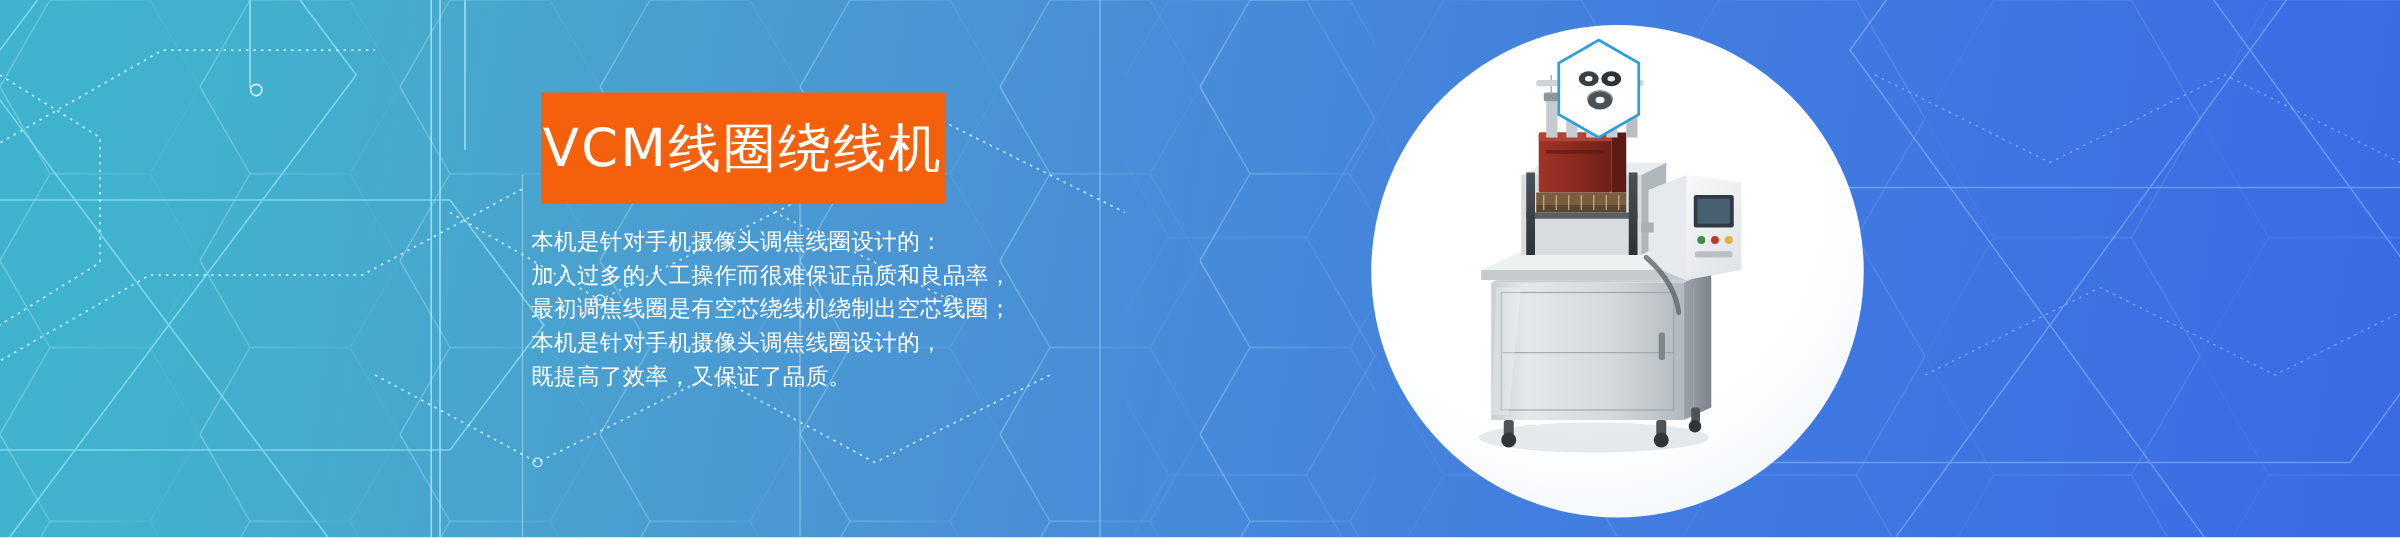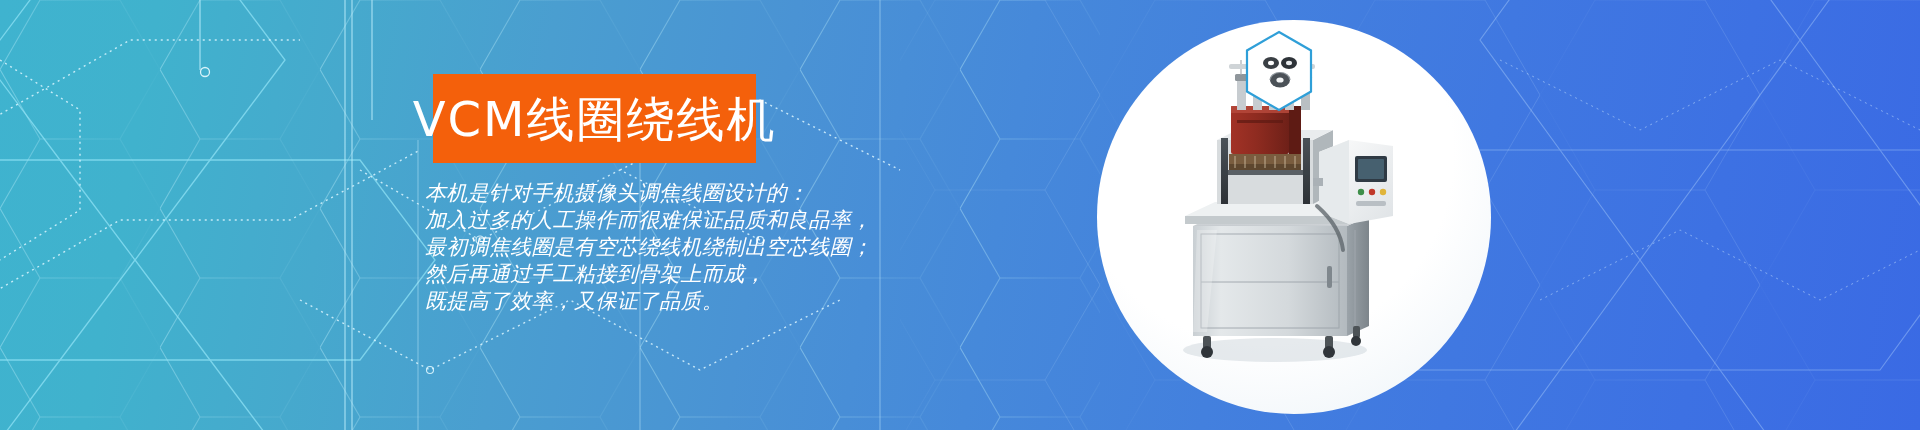--- a/index.html
+++ b/index.html
@@ -22,40 +22,39 @@
 
   
   #title-box {
     position:absolute; left:433px; top:74px;
     width:323px; height:89px;
     background:#f4600b;
     display:flex; align-items:center; justify-content:center;
   }
   #title-text {
     color:#ffffff;
-    font-size:48px;
+    font-size:42px;
     letter-spacing:2px;
     line-height:1;
     white-space:nowrap;
     font-weight:400;
     text-align:center;
   }
 
   
   #body-copy {
     position:absolute; left:425px; top:180px;
     width:560px;
   }
   .copy-line {
     color:#ffffff;
-    font-size:21px;
+    font-size:18px;
     line-height:27px;
     white-space:nowrap;
     letter-spacing:0.3px;
-    font-style:italic;
   }
 
   
   #photo-circle {
     position:absolute; left:1097px; top:20px;
     width:394px; height:394px; border-radius:50%;
     background:radial-gradient(circle at 42% 34%, #ffffff 0%, #ffffff 55%, #f4f8fb 78%, #eaf1f7 100%);
     overflow:hidden;
   }
   #photo-circle svg { display:block; width:394px; height:394px; }
@@ -153,21 +152,21 @@
   </div>
 
   <div id="title-box">
     <span id="title-text">VCM线圈绕线机</span>
   </div>
 
   <div id="body-copy">
     <div class="copy-line">本机是针对手机摄像头调焦线圈设计的：</div>
     <div class="copy-line">加入过多的人工操作而很难保证品质和良品率，</div>
     <div class="copy-line">最初调焦线圈是有空芯绕线机绕制出空芯线圈；</div>
-    <div class="copy-line">然后再通过手工粘接到骨架上而成，</div>
+    <div class="copy-line">本机是针对手机摄像头调焦线圈设计的，</div>
     <div class="copy-line">既提高了效率，又保证了品质。</div>
   </div>
 
   <div id="photo-circle">
     <svg viewBox="0 0 394 394" xmlns="http://www.w3.org/2000/svg">
       <defs>
         <linearGradient id="cabF" x1="0" y1="0" x2="1" y2="0">
           <stop offset="0" stop-color="#c9cfd3"></stop>
           <stop offset="0.18" stop-color="#e4e8ea"></stop>
           <stop offset="0.62" stop-color="#d4d9dc"></stop>

